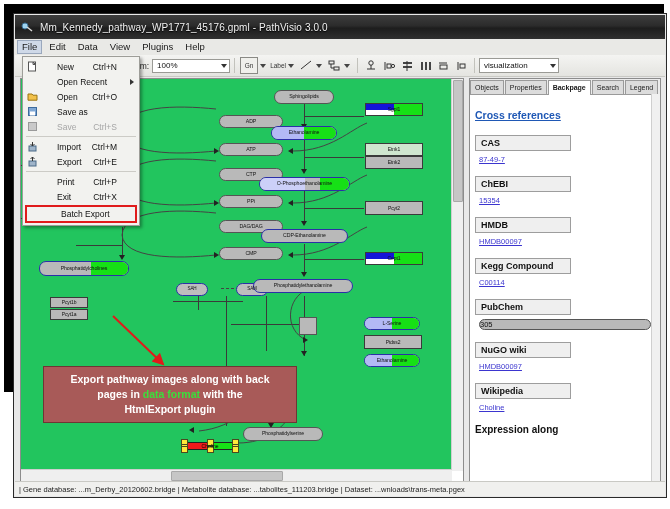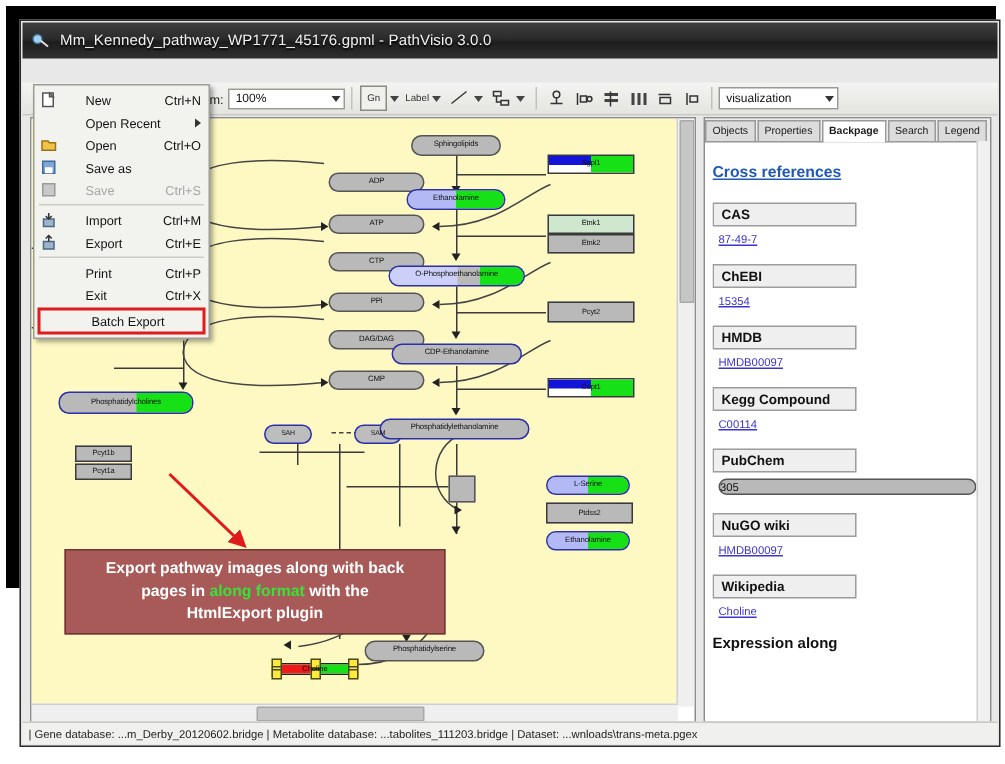--- a/index.html
+++ b/index.html
@@ -40,21 +40,21 @@
   .tb-btn{width:16px;height:15px;display:flex;align-items:center;justify-content:center;
           margin:0 1px;}
   .tb-btn.boxed{border:1px solid #8a8a85;background:#f0f0ec;}
   .tb-arrow{width:0;height:0;border-left:3px solid transparent;border-right:3px solid transparent;
             border-top:4px solid #444;margin:0 3px 0 1px;}
   .tb-txt{font-size:6.5px;color:#333;}
 
   
   #canvas-wrap{position:absolute;left:6px;top:64px;width:444px;height:404px;
                background:#fff;border:1px solid #8c8c8c;box-sizing:border-box;overflow:hidden;}
-  #canvas{position:absolute;left:0;top:0;width:430px;height:390px;background:#fef9c3;}
+  #canvas{position:absolute;left:0;top:0;width:430px;height:390px;background:#22c55e;padding-left:24px;}
   #canvas-vscroll{position:absolute;right:0;top:0;width:11px;height:392px;background:#efefef;
                   border-left:1px solid #cfcfcf;}
   #canvas-hscroll{position:absolute;left:0;bottom:0;width:431px;height:11px;background:#efefef;
                   border-top:1px solid #cfcfcf;}
   .sb-thumb{position:absolute;background:#c6c6c6;border:1px solid #a8a8a8;border-radius:1px;}
 
   
   .node{position:absolute;box-sizing:border-box;display:flex;align-items:center;
         justify-content:center;font-size:5.2px;color:#111;text-align:center;
         letter-spacing:-.1px;line-height:1;}
@@ -115,21 +115,21 @@
   #status-text{font-size:7.5px;color:#222;margin-left:4px;white-space:nowrap;}
 
   
   #filemenu{position:absolute;left:8px;top:42px;width:116px;background:#f2f2ef;
             border:1px solid #9d9d98;box-shadow:2px 2px 3px rgba(0,0,0,.35);z-index:60;
             padding:2px 0;}
   .fm-row{height:15px;display:flex;align-items:center;position:relative;padding-left:2px;}
   .fm-ico{width:15px;height:13px;display:flex;align-items:center;justify-content:center;}
   .fm-txt{font-size:8.5px;color:#111;margin-left:17px;}
   .fm-txt.dis{color:#a6a6a6;}
-  .fm-key{position:absolute;right:5px;font-size:8.5px;color:#111;}
+  .fm-key{position:absolute;right:22px;font-size:8.5px;color:#111;}
   .fm-key.dis{color:#a6a6a6;}
   .fm-sub{position:absolute;right:5px;width:0;height:0;border-top:3px solid transparent;
           border-bottom:3px solid transparent;border-left:4px solid #333;}
   .fm-sep{height:1px;background:#cccbc6;margin:2px 3px;}
   #batch-row{border:2px solid #e01b1b;margin:1px 2px 0;height:14px;}
 </style>
 </head>
 <body>
 
 <div id="frame">
@@ -138,20 +138,28 @@
   <div id="titlebar">
     <span id="appicon">
       <svg width="13" height="13" viewBox="0 0 13 13">
         <circle cx="4" cy="5" r="3" fill="#9fd3f0" stroke="#3a6f96" stroke-width="1"></circle>
         <path d="M6 6 L11 10" stroke="#dcdcdc" stroke-width="1.4" fill="none"></path>
       </svg>
     </span>
     <span id="title-text">Mm_Kennedy_pathway_WP1771_45176.gpml - PathVisio 3.0.0</span>
   </div>
 
+  <div id="menubar">
+    <span class="menu-item open">File</span>
+    <span class="menu-item">Edit</span>
+    <span class="menu-item">Data</span>
+    <span class="menu-item">View</span>
+    <span class="menu-item">Plugins</span>
+    <span class="menu-item">Help</span>
+  </div>
 
   <div id="toolbar">
     <span style="width:104px"></span>
     <span class="tb-label">Zoom:</span>
     <span class="combo" id="zoom-combo">
       <span>100%</span>
       <span class="arr"></span>
     </span>
     <span class="tb-sep"></span>
     <span class="tb-btn boxed">
@@ -417,21 +425,21 @@
               <marker id="ah" markerWidth="7" markerHeight="7" refX="5" refY="3" orient="auto">
           <path d="M0,0 L6,3 L0,6 z" fill="#e01b1b"></path>
               </marker>
             </defs>
         <line x1="2" y1="2" x2="52" y2="50" stroke="#e01b1b" stroke-width="2" marker-end="url(#ah)"></line>
       </svg>
 
       <div id="callout">
         <div>Export pathway images along with back</div>
         <div>
-          <span>pages in </span><span class="hl">along format</span><span> with the</span>
+          <span>pages in </span><span class="hl">data format</span><span> with the</span>
         </div>
         <div>HtmlExport plugin</div>
       </div>
 
       <div id="sel-choline">
         <div class="body" style="overflow:hidden;display:flex;align-items:center;justify-content:center;">
           <span class="half-l" style="background:#ef1b1b;"></span>
           <span class="half-r" style="background:#16e016;"></span>
           <span class="lbl" style="font-size:5px;">Choline</span>
         </div>

